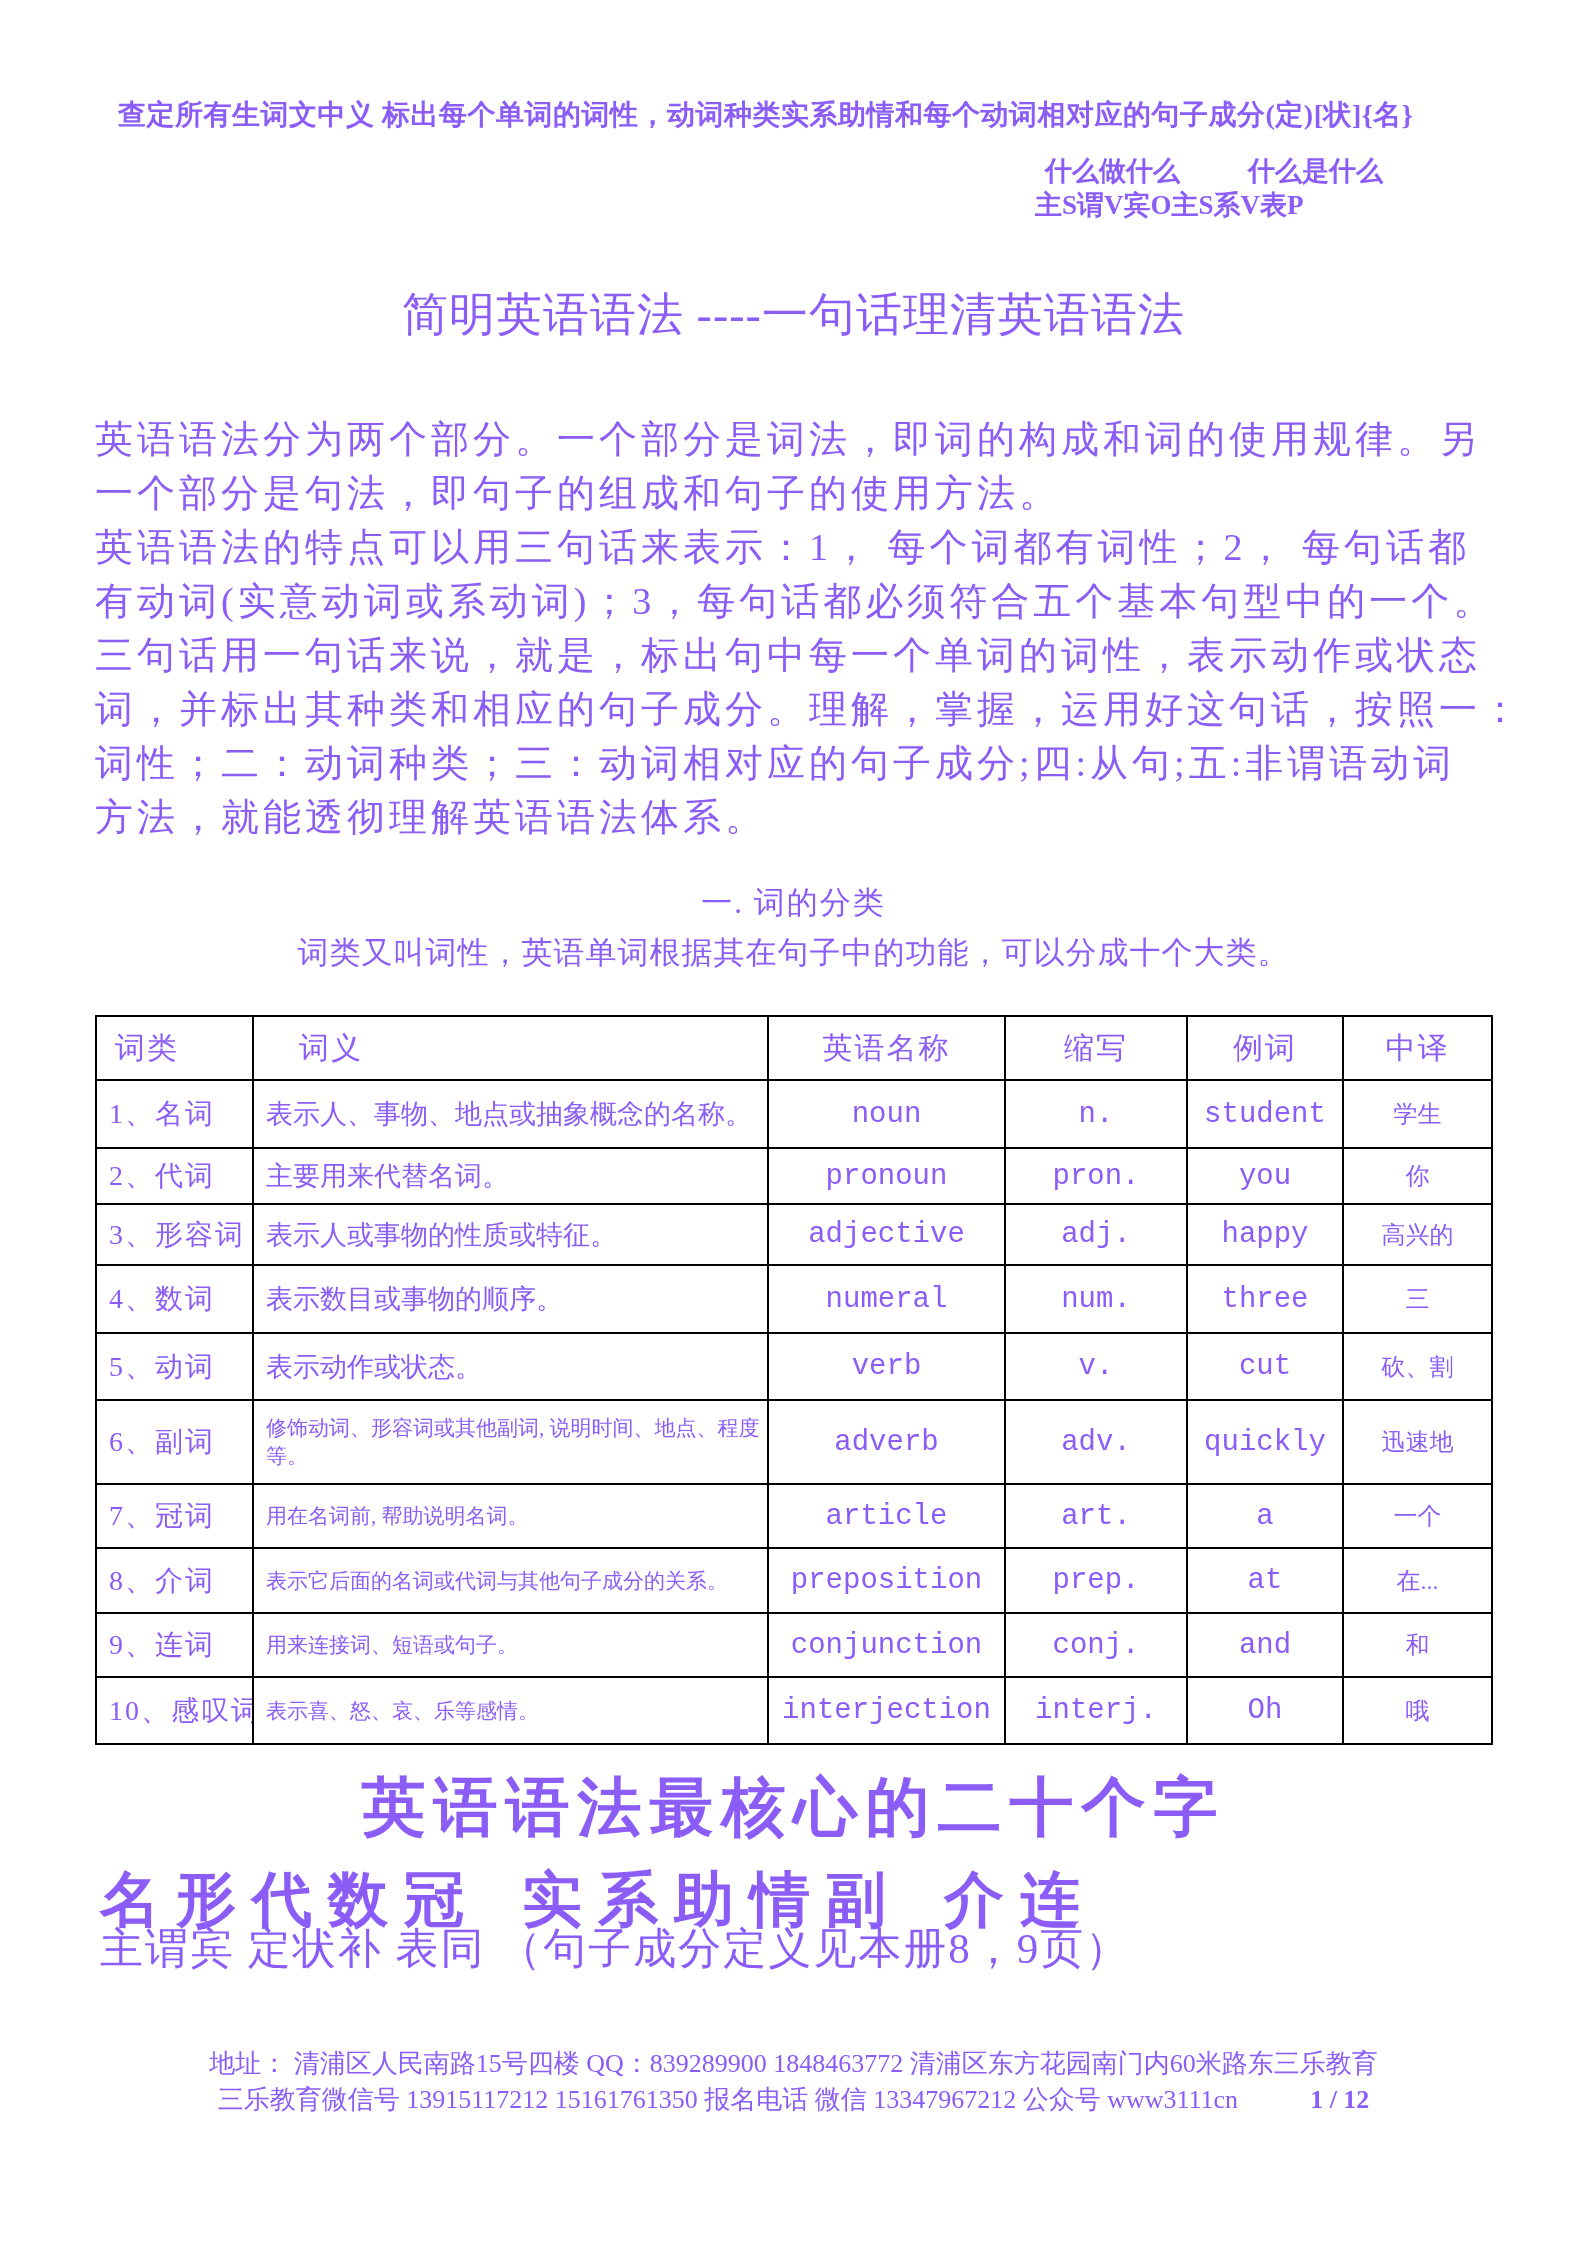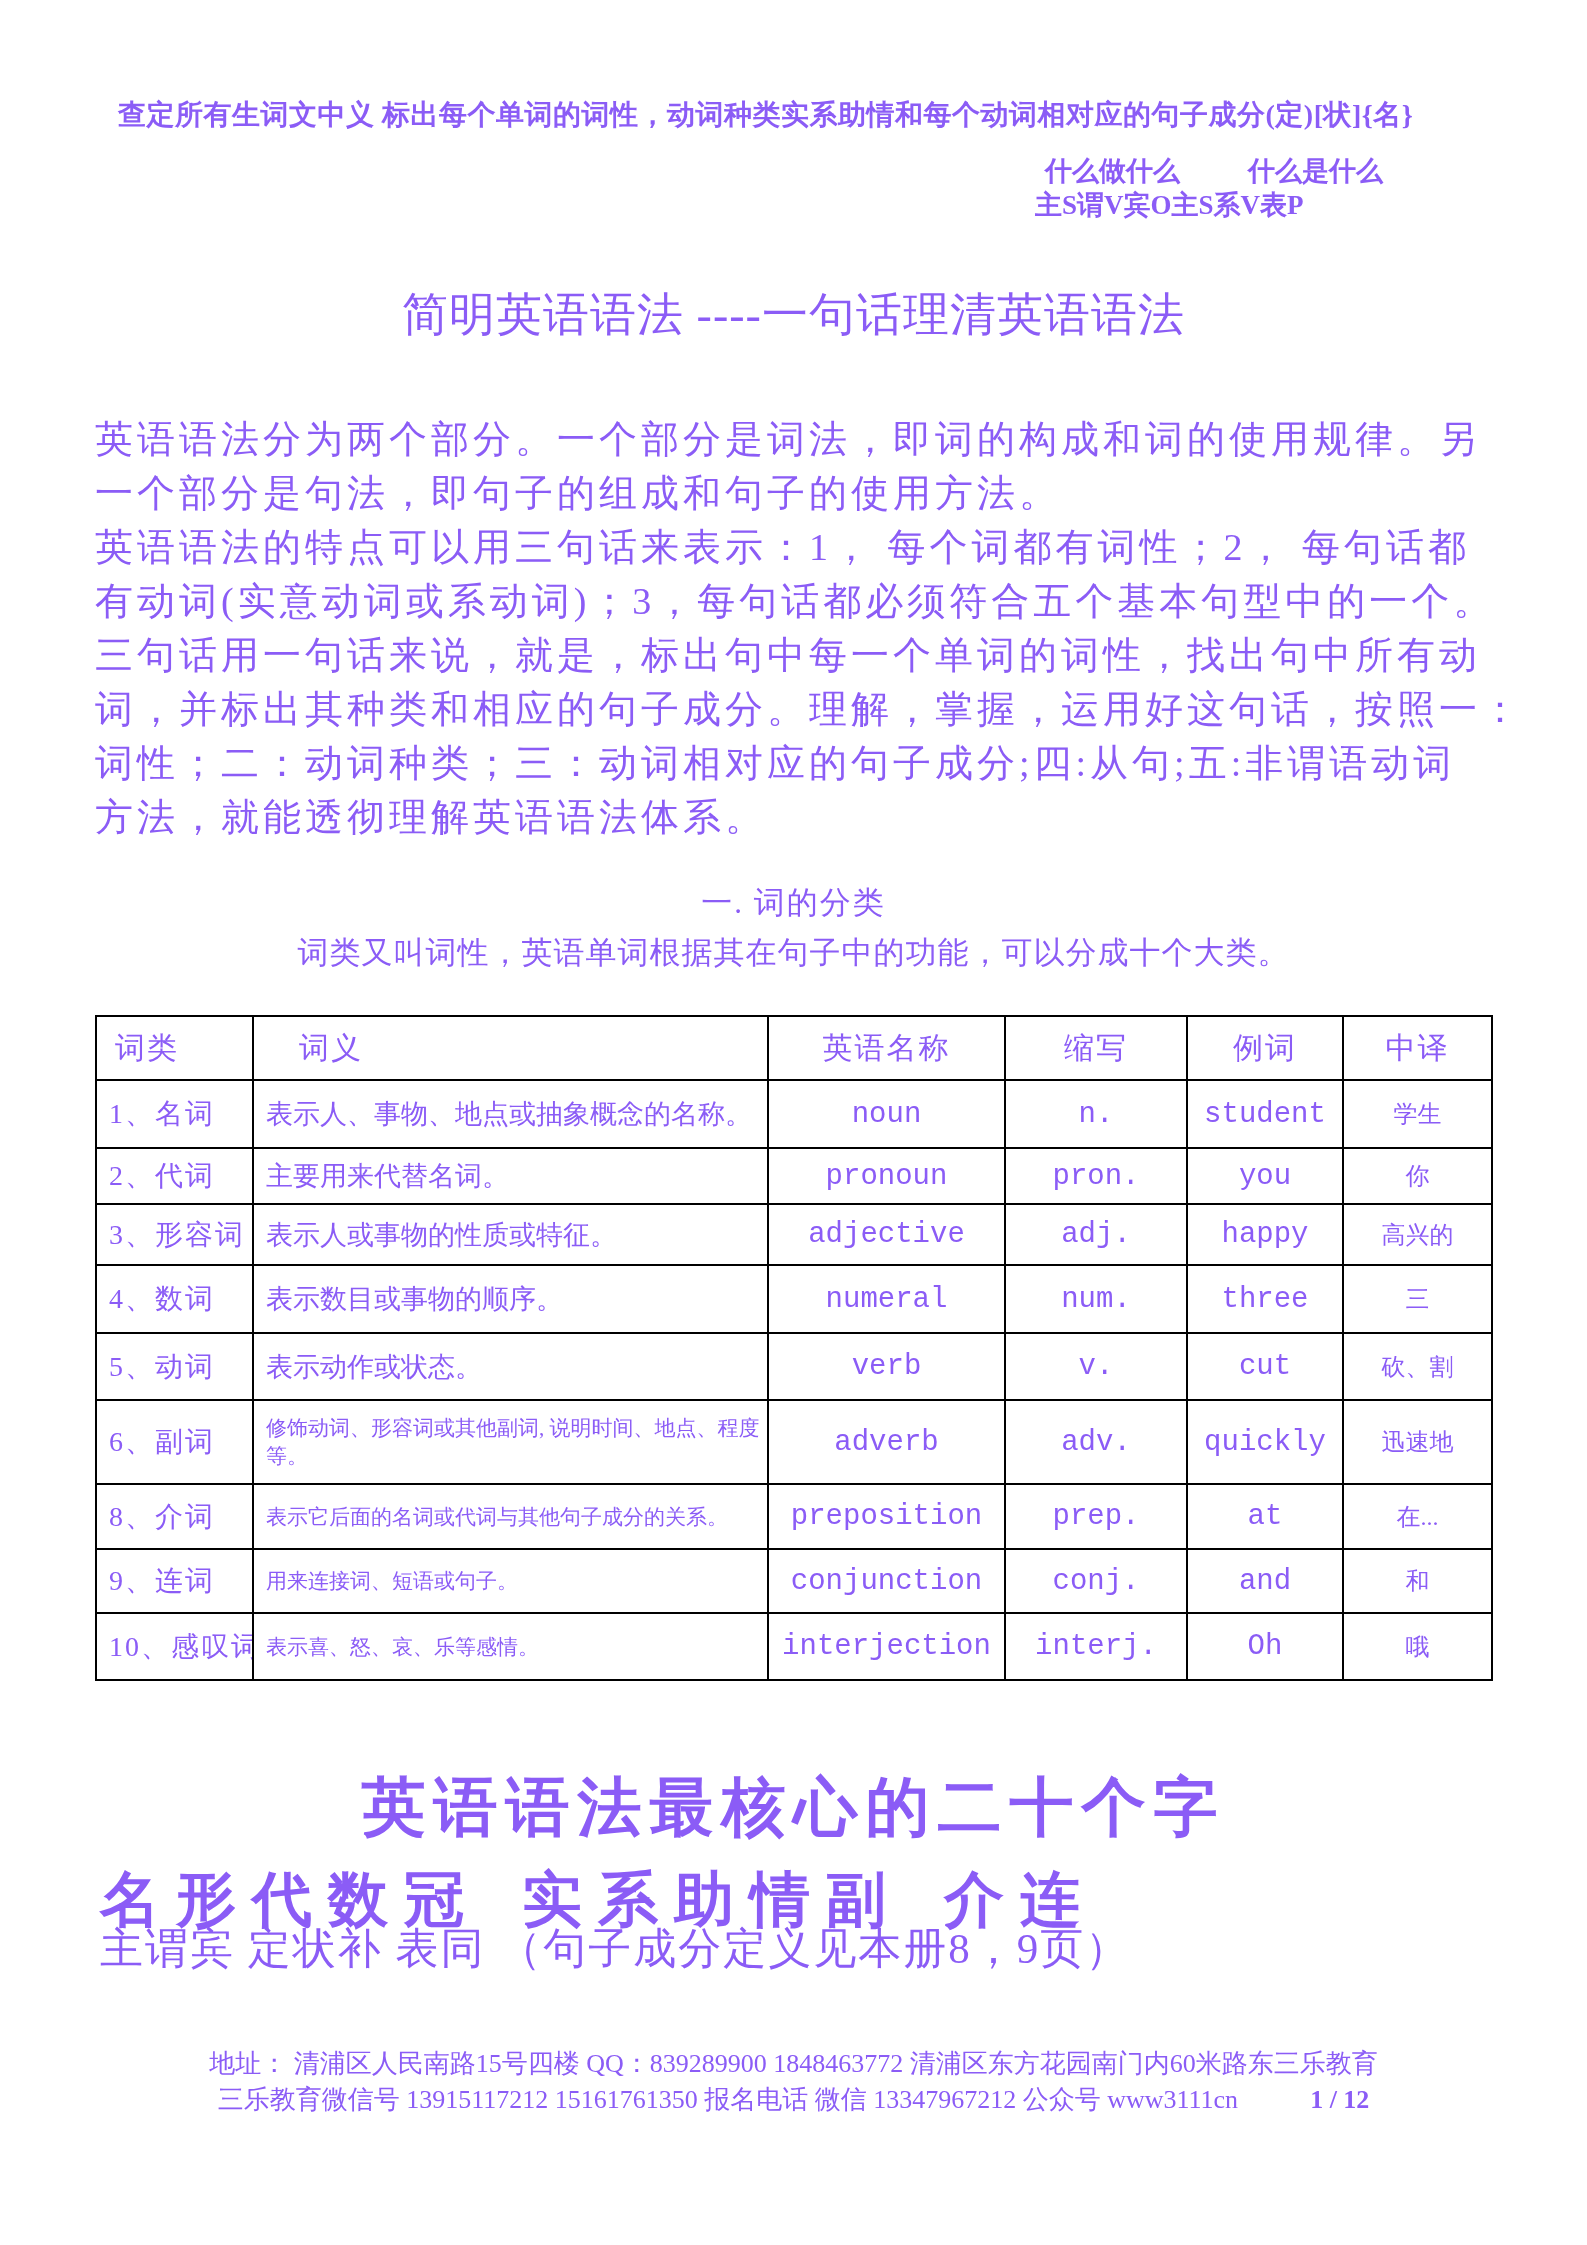--- a/index.html
+++ b/index.html
@@ -118,21 +118,21 @@
     <span>主S系V表P</span>
   </div>
 
   <h1 class="title">简明英语语法 ----一句话理清英语语法</h1>
 
   <div class="bodytext">
     <div class="bline">英语语法分为两个部分。一个部分是词法，即词的构成和词的使用规律。另</div>
     <div class="bline">一个部分是句法，即句子的组成和句子的使用方法。</div>
     <div class="bline">英语语法的特点可以用三句话来表示：1， 每个词都有词性；2， 每句话都</div>
     <div class="bline">有动词(实意动词或系动词)；3，每句话都必须符合五个基本句型中的一个。</div>
-    <div class="bline">三句话用一句话来说，就是，标出句中每一个单词的词性，找出句中所有动</div>
+    <div class="bline">三句话用一句话来说，就是，标出句中每一个单词的词性，表示动作或状态</div>
     <div class="bline">词，并标出其种类和相应的句子成分。理解，掌握，运用好这句话，按照一：</div>
     <div class="bline">词性；二：动词种类；三：动词相对应的句子成分;四:从句;五:非谓语动词</div>
     <div class="bline">方法，就能透彻理解英语语法体系。</div>
   </div>
 
   <div class="sec-h">一. 词的分类</div>
   <div class="sec-sub">词类又叫词性，英语单词根据其在句子中的功能，可以分成十个大类。</div>
 
   <table class="wtable">
     <colgroup>
@@ -196,20 +196,28 @@
       </tr>
       <tr class="r6 small">
         <td class="td-class">6、副词</td>
         <td class="td-meaning">修饰动词、形容词或其他副词, 说明时间、地点、程度
 等。</td>
         <td class="td-en">adverb</td>
         <td class="td-abbr">adv.</td>
         <td class="td-ex">quickly</td>
         <td class="td-cn">迅速地</td>
       </tr>
+      <tr class="r7 small">
+        <td class="td-class">7、冠词</td>
+        <td class="td-meaning">用在名词前, 帮助说明名词。</td>
+        <td class="td-en">article</td>
+        <td class="td-abbr">art.</td>
+        <td class="td-ex">a</td>
+        <td class="td-cn">一个</td>
+      </tr>
       <tr class="r8 small">
         <td class="td-class">8、介词</td>
         <td class="td-meaning">表示它后面的名词或代词与其他句子成分的关系。</td>
         <td class="td-en">preposition</td>
         <td class="td-abbr">prep.</td>
         <td class="td-ex">at</td>
         <td class="td-cn">在...</td>
       </tr>
       <tr class="r9 small">
         <td class="td-class">9、连词</td>

